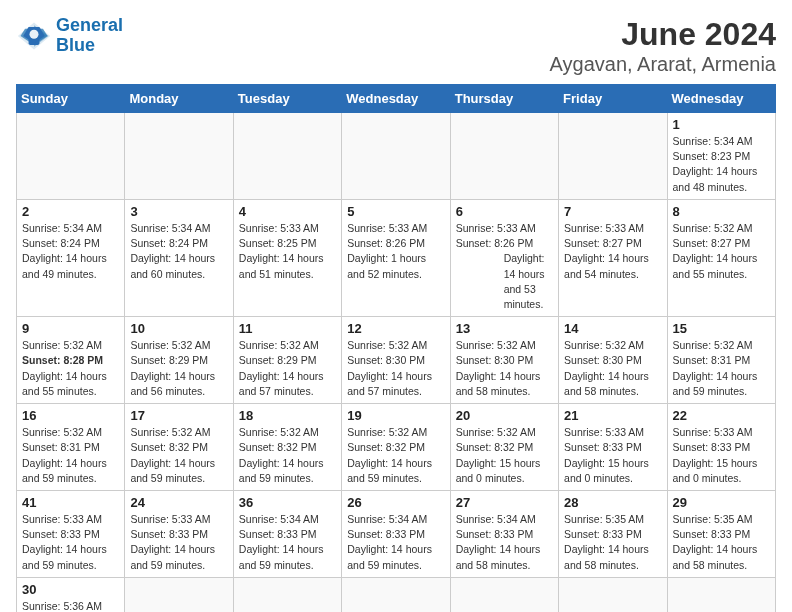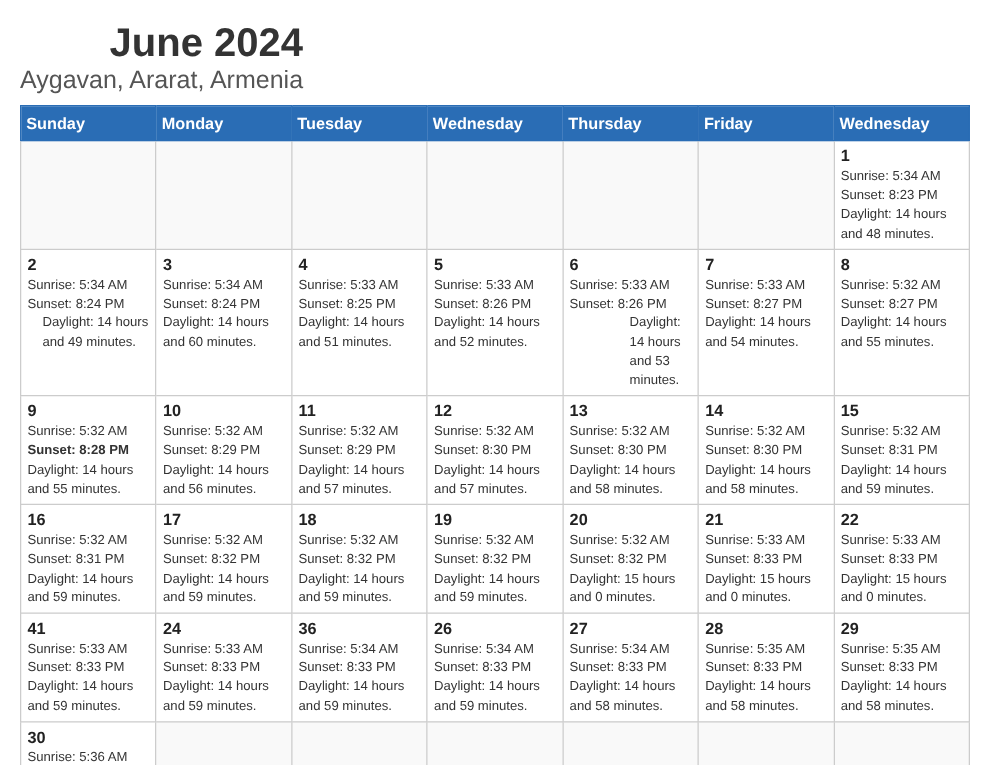--- a/index.html
+++ b/index.html
@@ -84,20 +84,35 @@
       line-height: 1.45;
     }
     .last-row td {
       border-bottom: 1px solid #ccc;
     }
   </style>
 </head>
 <body>
 
 <div class="header-section">
+  <div class="logo">
+    <svg class="logo-icon" viewBox="0 0 40 40">
+      <rect x="0" y="0" width="40" height="40" fill="white"></rect>
+      <polygon points="20,5 38,20 20,35 2,20" fill="#1a6faf" opacity="0.15"></polygon>
+      <polygon points="20,8 36,20 20,32" fill="#1a6faf" opacity="0.4"></polygon>
+      <polygon points="10,12 30,12 35,20 20,30 5,20" fill="#1a6faf" opacity="0.7"></polygon>
+      <rect x="14" y="10" width="12" height="20" rx="2" fill="#2a6db5"></rect>
+      <polygon points="14,10 26,10 32,20 20,28 8,20" fill="#2a6db5"></polygon>
+      <circle cx="20" cy="18" r="5" fill="white" opacity="0.9"></circle>
+    </svg>
+    <div class="logo-text">
+      <span>General</span><br>
+      <span style="color:#1a6faf;font-weight:bold;">Blue</span>
+    </div>
+  </div>
   <div class="title-block">
     <div class="month-title">June 2024</div>
     <div class="location-title">Aygavan, Ararat, Armenia</div>
   </div>
 </div>
 
 <table class="calendar-table">
   <thead>
     <tr>
     <th>Sunday</th>
@@ -125,21 +140,21 @@
             <span style="display: block;">Daylight: 14 hours and 48 minutes.</span>
           </div>
         </td>
       </tr>
       <tr>
         <td>
           <span class="day-number">2</span>
           <div class="cell-content">
             <span style="display: block;">Sunrise: 5:34 AM</span>
             <span style="display: block;">Sunset: 8:24 PM</span>
-            <span style="display: block; margin-left: 12px;">Daylight: 14 hours and 49 minutes.</span>
+            <span style="display: block;">Daylight: 14 hours and 49 minutes.</span>
           </div>
         </td>
         <td>
           <span class="day-number">3</span>
           <div class="cell-content">
             <span style="display: block;">Sunrise: 5:34 AM</span>
             <span style="display: block;">Sunset: 8:24 PM</span>
             <span style="display: block;">Daylight: 14 hours and 60 minutes.</span>
           </div>
         </td>
@@ -149,21 +164,21 @@
             <span style="display: block;">Sunrise: 5:33 AM</span>
             <span style="display: block;">Sunset: 8:25 PM</span>
             <span style="display: block;">Daylight: 14 hours and 51 minutes.</span>
           </div>
         </td>
         <td>
           <span class="day-number">5</span>
           <div class="cell-content">
             <span style="display: block;">Sunrise: 5:33 AM</span>
             <span style="display: block;">Sunset: 8:26 PM</span>
-            <span style="display: block;">Daylight: 14 hours and 52 minutes.</span>
+            <span style="display: block;">Daylight: 1 hours and 52 minutes.</span>
           </div>
         </td>
         <td>
           <span class="day-number">6</span>
           <div class="cell-content">
             <span style="display: block;">Sunrise: 5:33 AM</span>
             <span style="display: block;">Sunset: 8:26 PM</span>
             <span style="display: block; margin-left: 48px;">Daylight: 14 hours and 53 minutes.</span>
           </div>
         </td>

